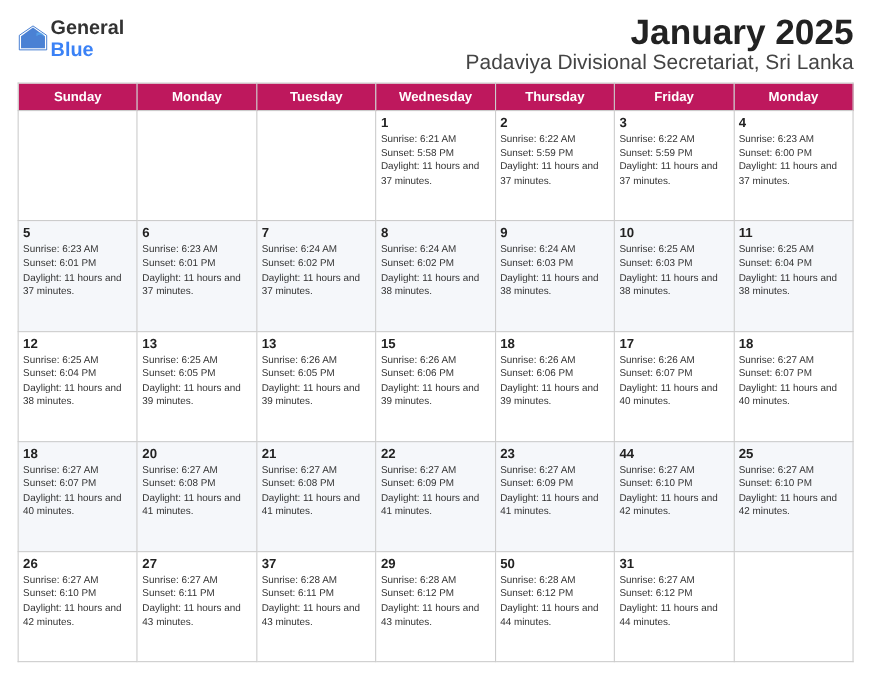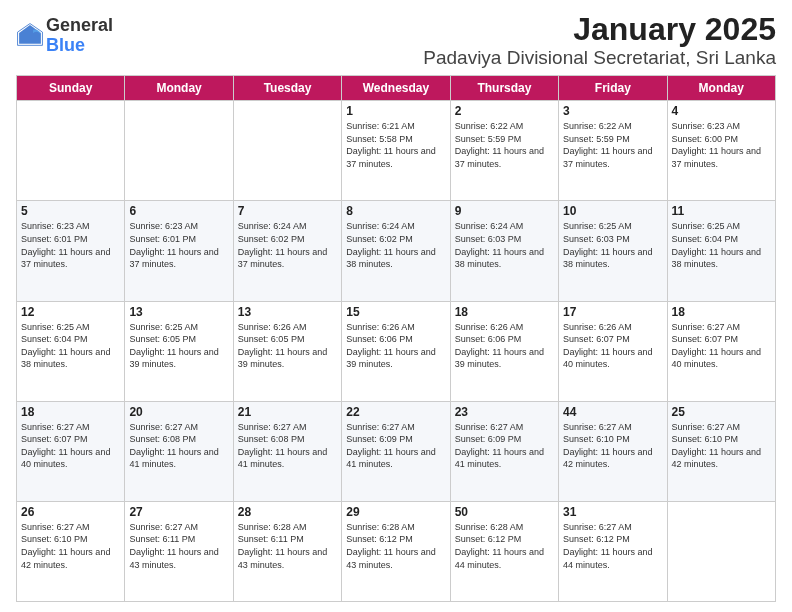--- a/index.html
+++ b/index.html
@@ -252,21 +252,21 @@
         <tr>
           <td>
             <span class="day-number">26</span>
             <div class="day-info">Sunrise: 6:27 AM<br>Sunset: 6:10 PM<br>Daylight: 11 hours and 42 minutes.</div>
           </td>
           <td>
             <span class="day-number">27</span>
             <div class="day-info">Sunrise: 6:27 AM<br>Sunset: 6:11 PM<br>Daylight: 11 hours and 43 minutes.</div>
           </td>
           <td>
-            <span class="day-number">28</span>
+            <span class="day-number">37</span>
             <div class="day-info">Sunrise: 6:28 AM<br>Sunset: 6:11 PM<br>Daylight: 11 hours and 43 minutes.</div>
           </td>
           <td>
             <span class="day-number">29</span>
             <div class="day-info">Sunrise: 6:28 AM<br>Sunset: 6:12 PM<br>Daylight: 11 hours and 43 minutes.</div>
           </td>
           <td>
             <span class="day-number">50</span>
             <div class="day-info">Sunrise: 6:28 AM<br>Sunset: 6:12 PM<br>Daylight: 11 hours and 44 minutes.</div>
           </td>

